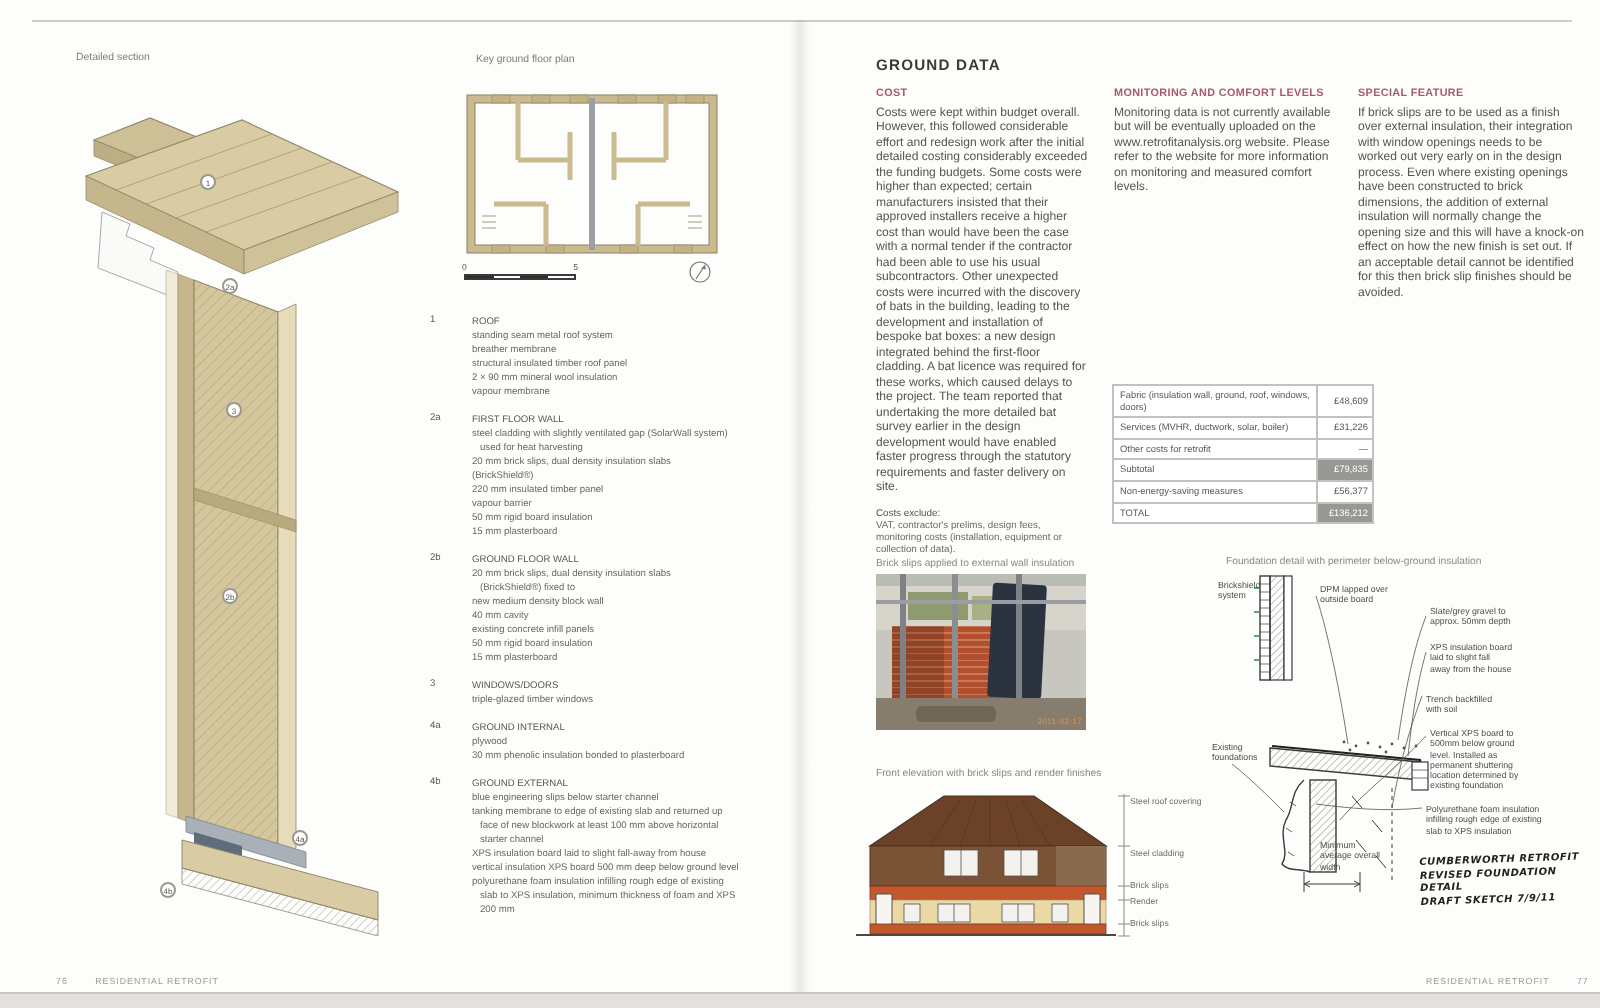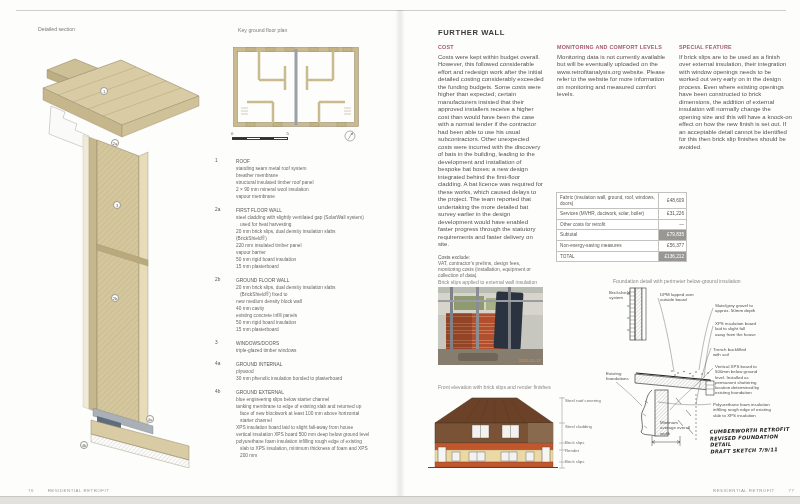--- a/index.html
+++ b/index.html
@@ -216,21 +216,21 @@
           <div class="lg-line">   starter channel</div>
           <div class="lg-line">XPS insulation board laid to slight fall-away from house</div>
           <div class="lg-line">vertical insulation XPS board 500 mm deep below ground level</div>
           <div class="lg-line">polyurethane foam insulation infilling rough edge of existing</div>
           <div class="lg-line">   slab to XPS insulation, minimum thickness of foam and XPS</div>
           <div class="lg-line">   200 mm</div>
         </div>
       </div>
     </div>
 
-  <div class="abs further-h" style="left:438px;top:28px;">FURTHER WALL</div>
+  <div class="abs further-h" style="left:438px;top:28px;">GROUND DATA</div>
 
   <div class="abs" style="left:438px;top:44px;width:106px;">
     <div class="red-h">COST</div>
     <div class="para">Costs were kept within budget overall. However, this followed considerable effort and redesign work after the initial detailed costing considerably exceeded the funding budgets. Some costs were higher than expected; certain manufacturers insisted that their approved installers receive a higher cost than would have been the case with a normal tender if the contractor had been able to use his usual subcontractors. Other unexpected costs were incurred with the discovery of bats in the building, leading to the development and installation of bespoke bat boxes: a new design integrated behind the first-floor cladding. A bat licence was required for these works, which caused delays to the project. The team reported that undertaking the more detailed bat survey earlier in the design development would have enabled faster progress through the statutory requirements and faster delivery on site.</div>
     <div class="note-title">Costs exclude:</div>
     <div class="note">VAT, contractor's prelims, design fees, monitoring costs (installation, equipment or collection of data).</div>
   </div>
 
   <div class="abs" style="left:557px;top:44px;width:112px;">
     <div class="red-h">MONITORING AND COMFORT LEVELS</div>

